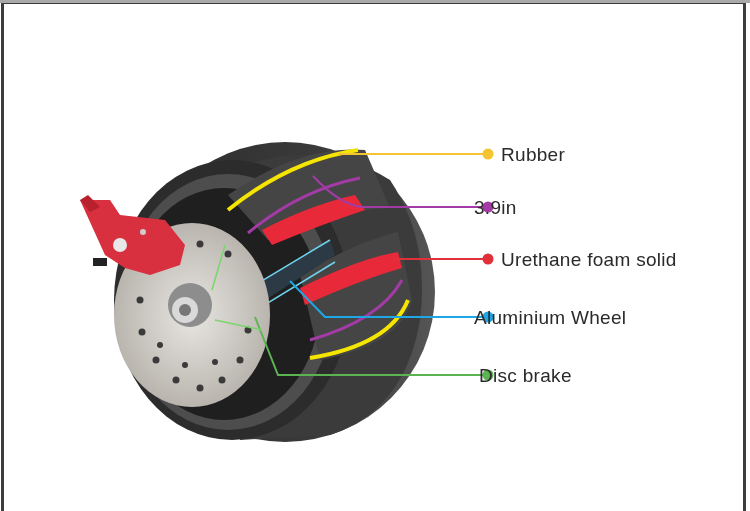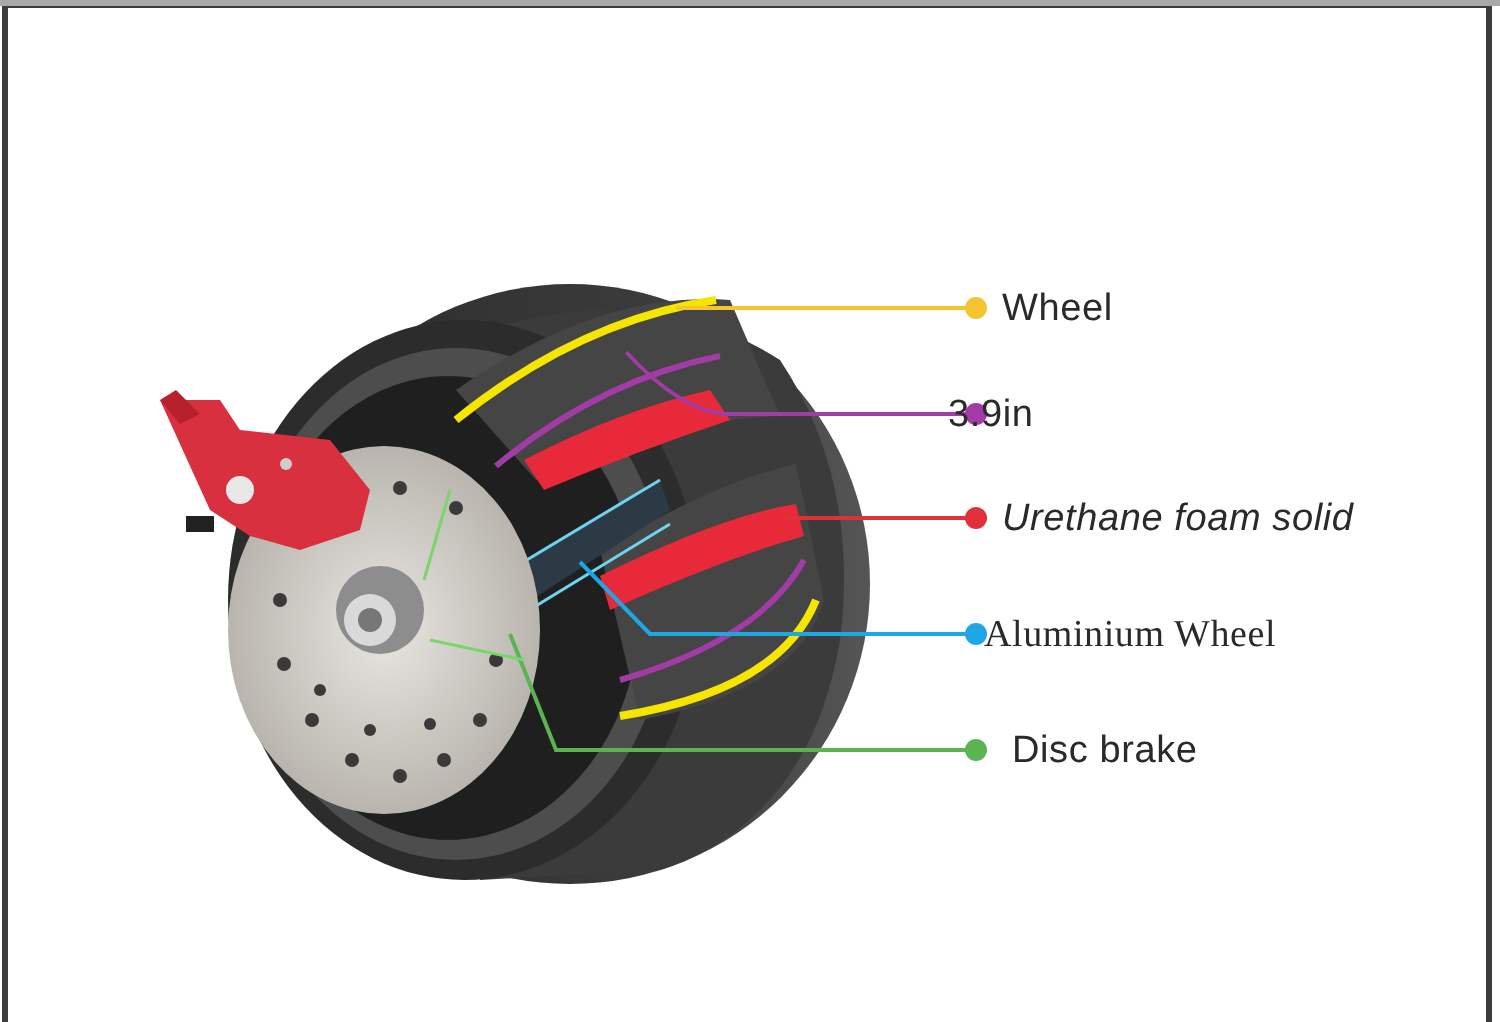--- a/index.html
+++ b/index.html
@@ -100,17 +100,17 @@
   </g>
   <g>
     <circle cx="488" cy="154" r="5.5" fill="#f5c531"></circle>
     <circle cx="488" cy="207" r="5.5" fill="#a23ba6"></circle>
     <circle cx="488" cy="259" r="5.5" fill="#e0303a"></circle>
     <circle cx="488" cy="317" r="5.5" fill="#1ea7e4"></circle>
     <circle cx="488" cy="375" r="5.5" fill="#5bb451"></circle>
   </g>
 </svg>
 
-<div class="label" style="left:501px; top:145px;">Wheel</div>
+<div class="label" style="left:501px; top:145px;">Rubber</div>
 <div class="label" style="left:474px; top:198px;">3.9in</div>
-<div class="label" style="left:501px; top:250px;font-style:italic;">Urethane foam solid</div>
-<div class="label" style="left:492px; top:308px;font-family:Liberation Serif, serif;">Aluminium Wheel</div>
-<div class="label" style="left:506px; top:366px;">Disc brake</div>
+<div class="label" style="left:501px; top:250px;">Urethane foam solid</div>
+<div class="label" style="left:474px; top:308px;">Aluminium Wheel</div>
+<div class="label" style="left:479px; top:366px;">Disc brake</div>
 
 </body></html>

